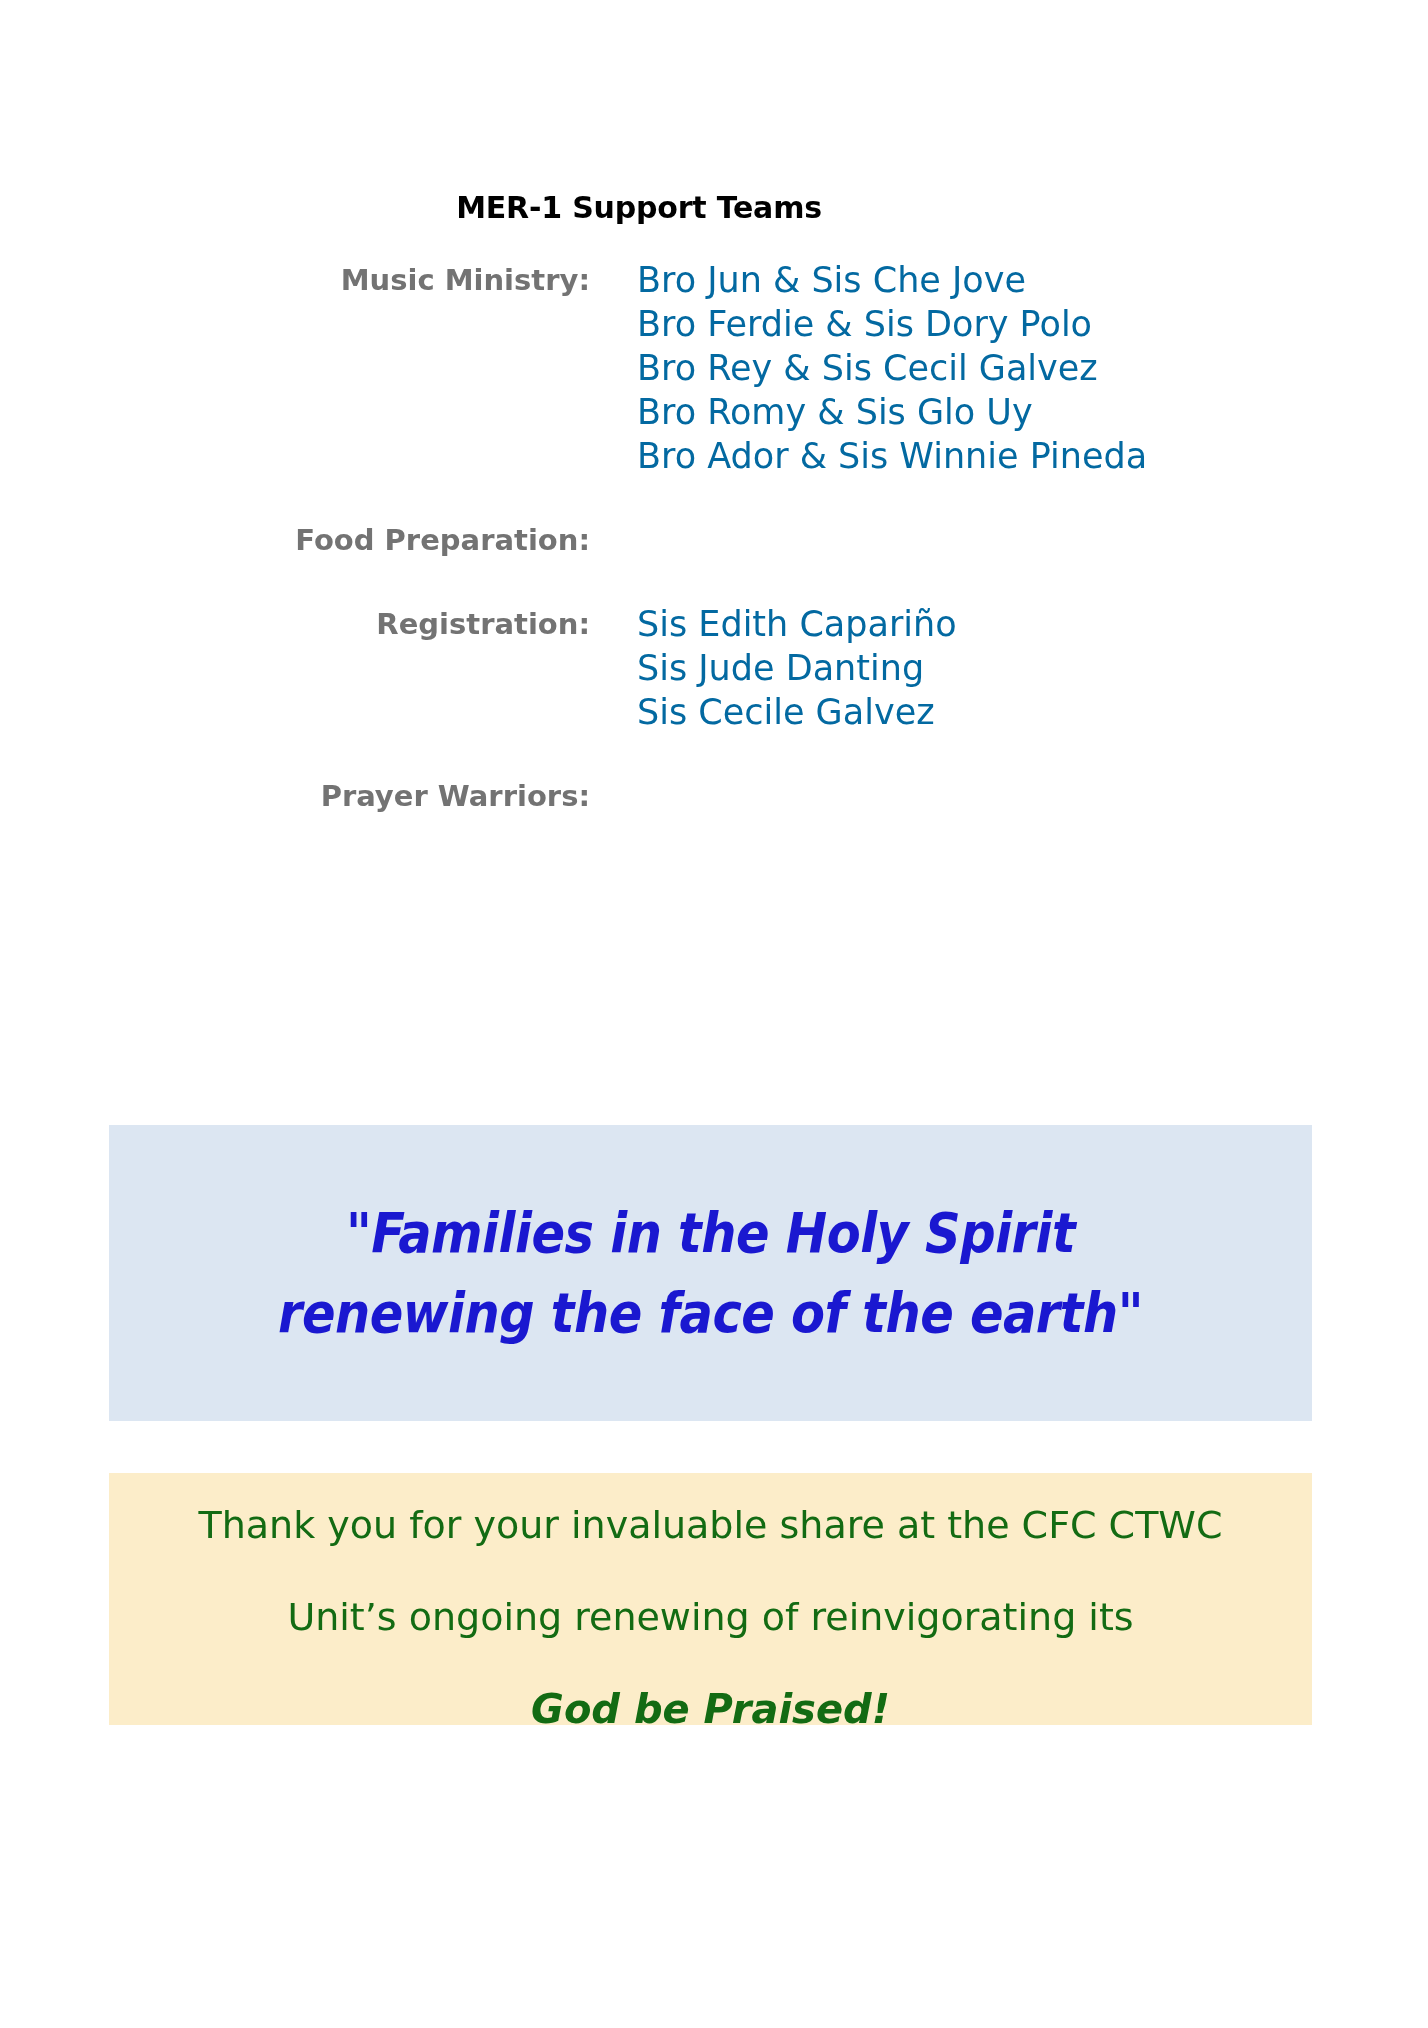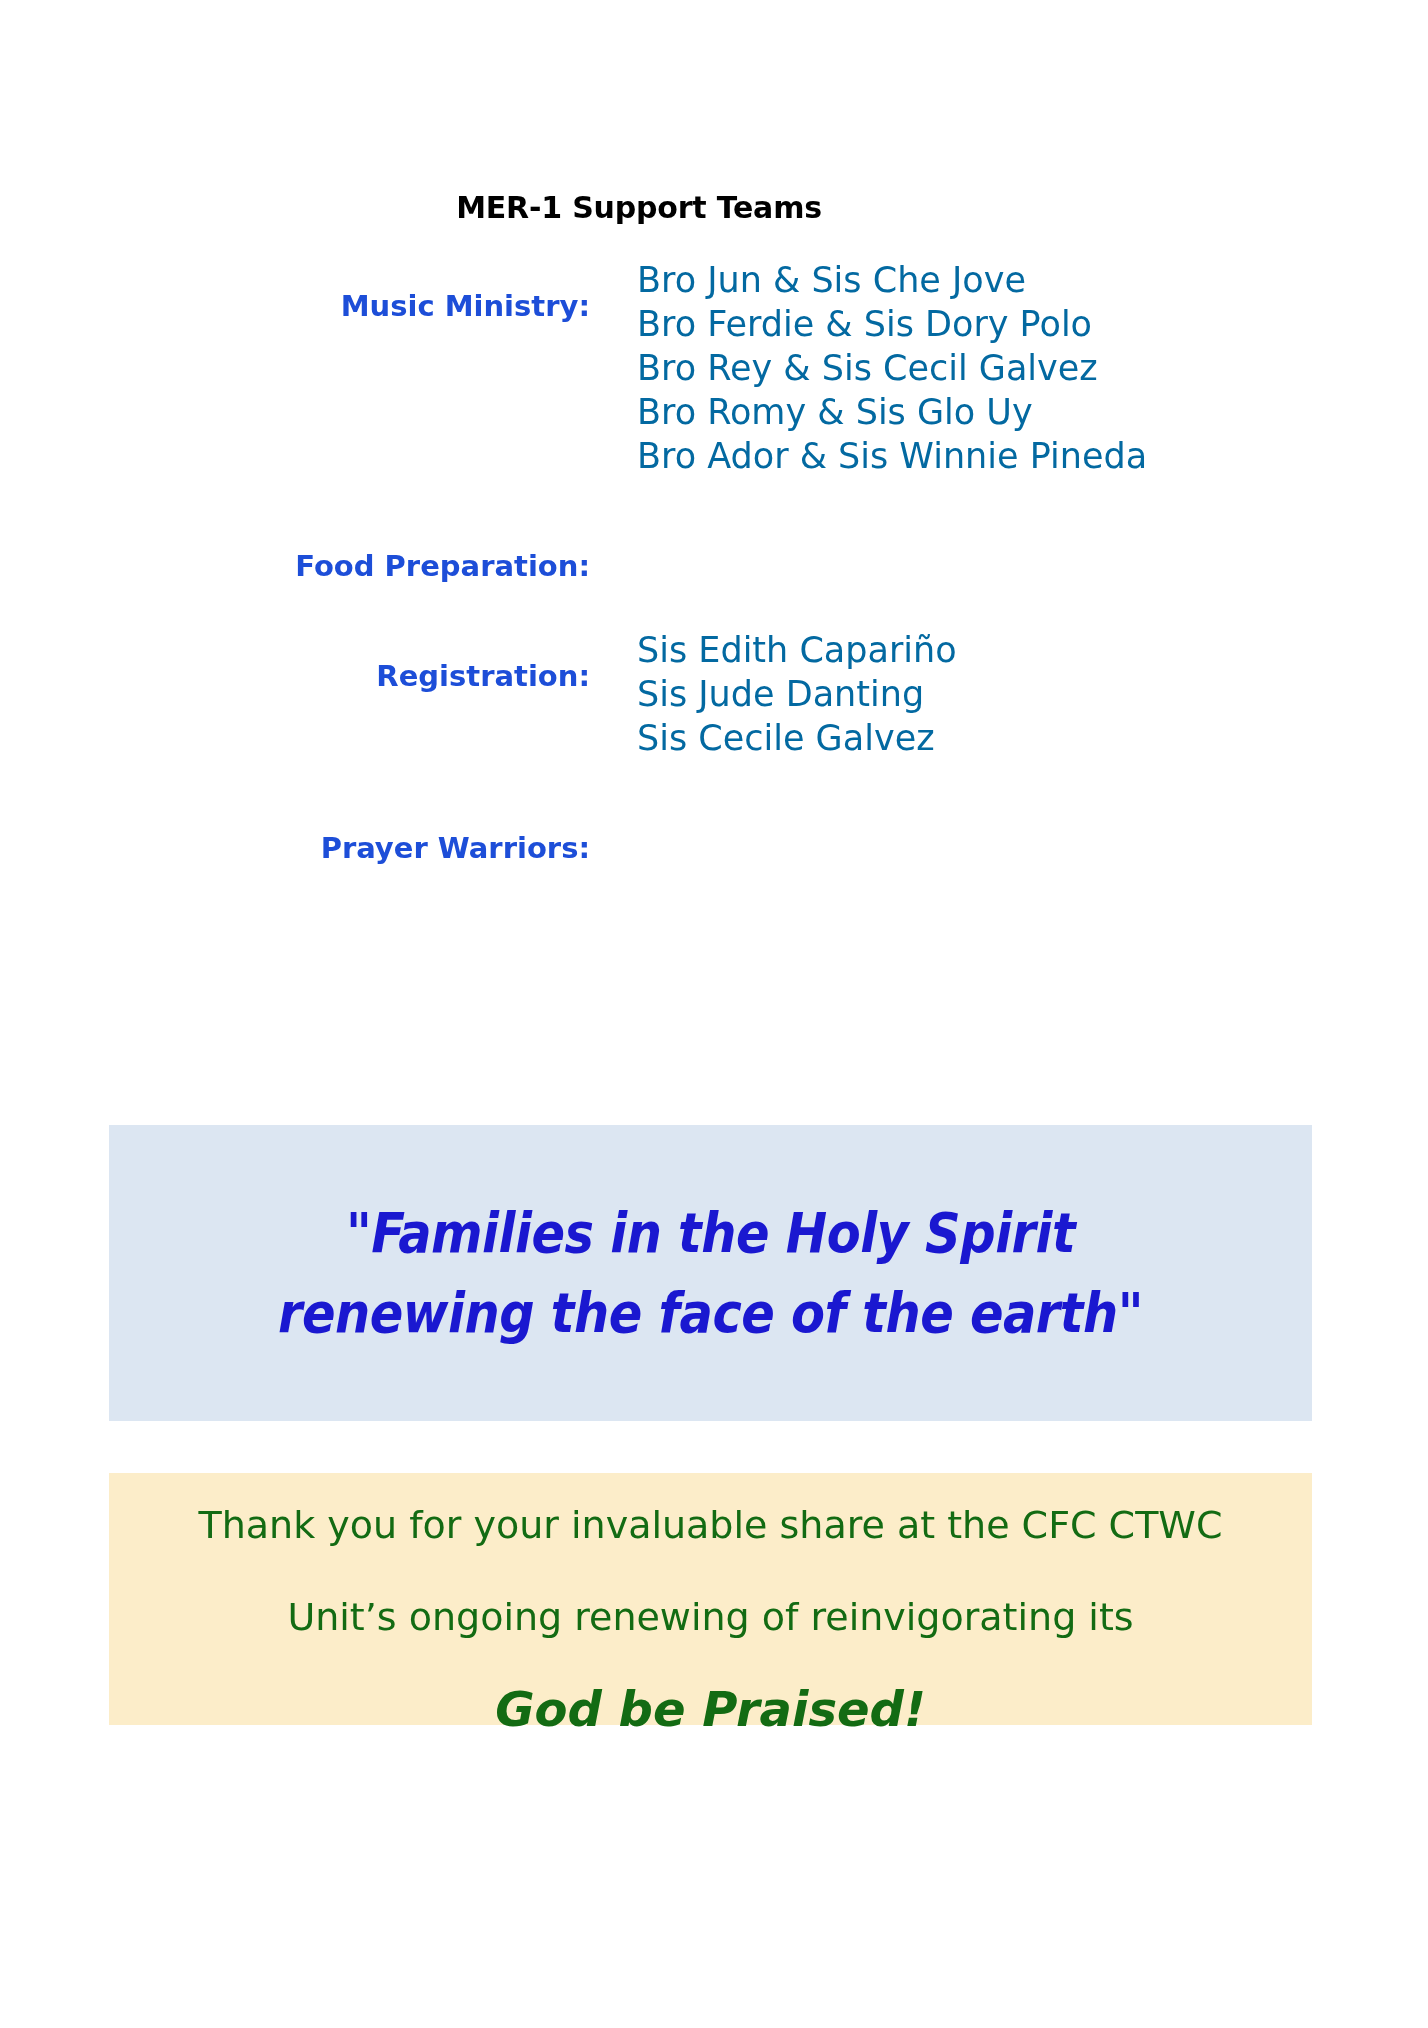--- a/index.html
+++ b/index.html
@@ -49,22 +49,21 @@
     margin-bottom: 40px;
   }
   .team-label {
     width: 590px;
     flex: 0 0 590px;
     text-align: right;
     font-size: 29px;
     font-weight: bold;
     line-height: 44px;
     padding-right: 0;
-    color: #1d4ed8;
-    margin-top: 26px;
+    color: #737373;
   }
   .team-members {
     flex: 1 1 auto;
     padding-left: 47px;
     font-size: 35px;
     line-height: 44px;
     color: #0369a1;
   }
   .member-line {
     white-space: nowrap;
@@ -112,21 +111,21 @@
     color: #136b13;
     font-size: 38px;
     line-height: 55px;
     width: 100%;
   }
   .thanks-line { display: block; margin-top: 37px; }
   .thanks-final {
     display: block;
     font-weight: bold;
     font-style: italic;
-    font-size: 48px;
+    font-size: 40px;
     line-height: 58px;
     margin-top: 35px;
   }
 </style>
 </head>
 <body>
 
 <div class="page">
 
   <div class="doc-title">MER-1 Support Teams</div>

